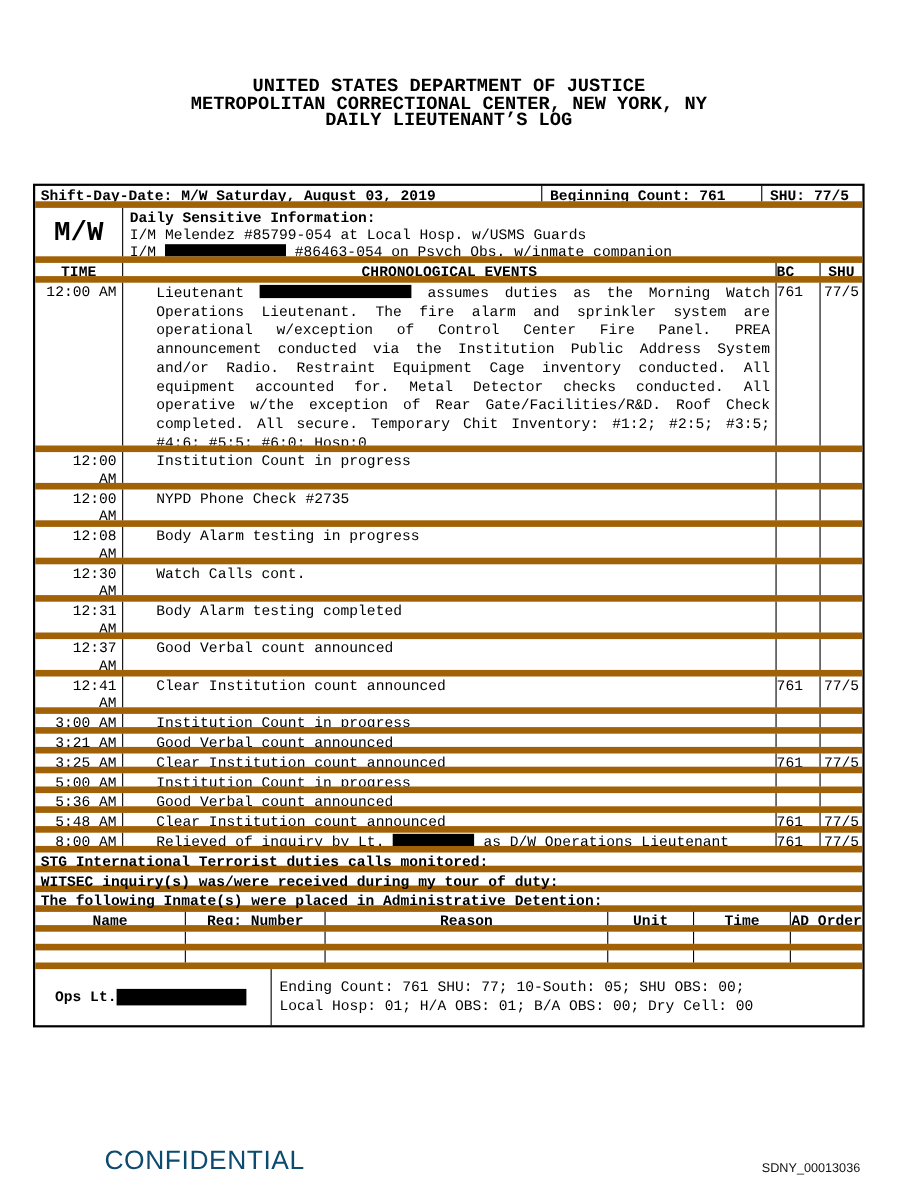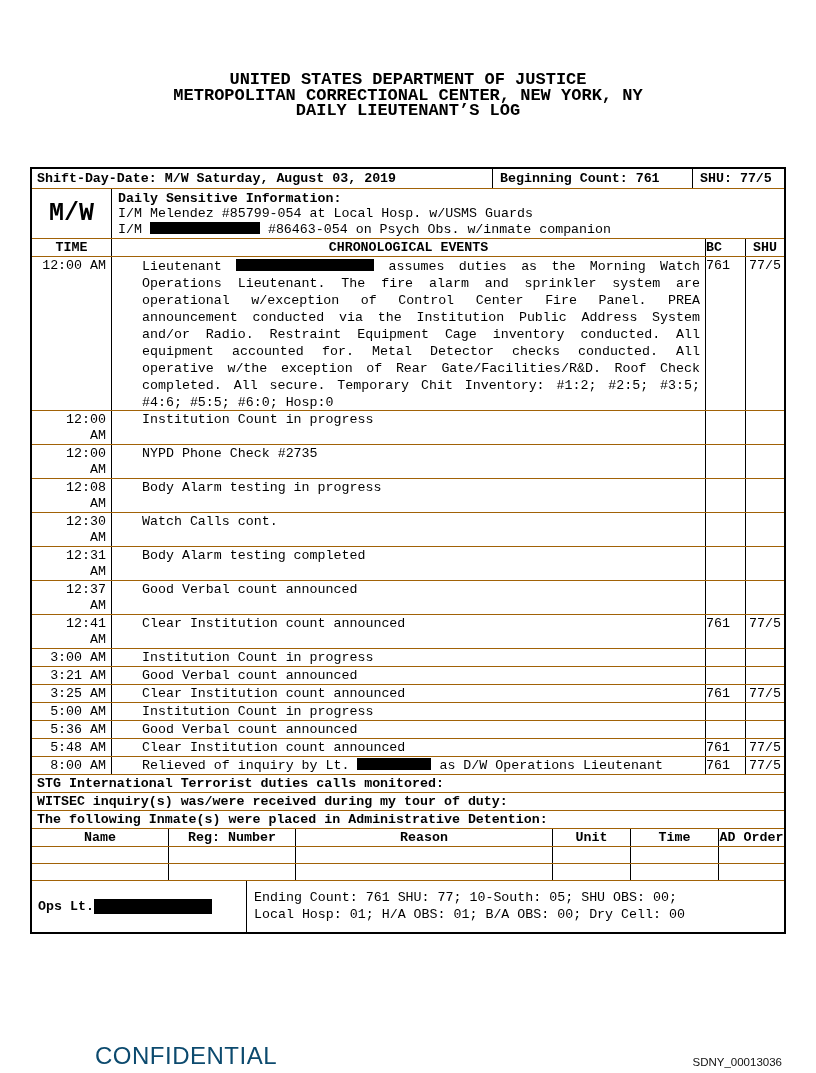--- a/index.html
+++ b/index.html
@@ -13,21 +13,21 @@
 
   .doc-header {
     padding-top: 72px; text-align: center;
     font-weight: bold; font-size: 17px; line-height: 15.5px;
   }
 
   .log-table {
     position: absolute; left: 30px; top: 167px; width: 756px;
     border: 2px solid #000; background: #fff;
   }
-  .row { display: flex; border-bottom: 1px solid #a16207; align-items: stretch; }
+  .row { display: flex; border-bottom: 6px solid #a16207; align-items: stretch; }
   .log-table > .row:last-child { border-bottom: none; }
   .cell { overflow: hidden; }
   .bl { border-left: 1px solid #000; }
   .br { border-right: 1px solid #000; }
 
   
   .shift-row { height: 20px; font-weight: bold; }
   .shift-cell { width: 460px; padding: 2px 0 0 5px; }
   .count-cell { width: 200px; padding: 2px 0 0 7px; }
   .shu-cell { flex: 1; padding: 2px 0 0 7px; }
@@ -64,21 +64,21 @@
   .det-row { height: 17px; }
   .d-name { width: 136px; padding-top: 1px; }
   .d-reg { width: 127px; padding-top: 1px; }
   .d-reason { width: 257px; padding-top: 1px; }
   .d-unit { width: 78px; padding-top: 1px; }
   .d-time { width: 88px; padding-top: 1px; }
   .d-ad { flex: 1; padding-top: 1px; }
 
   
   .ops-row { height: 51px; }
-  .ops-cell { width: 215px; display: flex; align-items: center; padding-left: 6px; font-weight: bold; }
+  .ops-cell { width: 215px; display: flex; align-items: center; padding-left: 18px; font-weight: bold; }
   .end-cell { flex: 1; padding: 8px 0 0 7px; line-height: 17px; }
 
   
   .redact { display: inline-block; background: #000; height: 12px; vertical-align: -1px; }
   .redact-ops { height: 15px; vertical-align: -2px; }
 
   
   .confidential {
     position: absolute; left: 95px; top: 1042px;
     font-family: "Liberation Sans", sans-serif;

